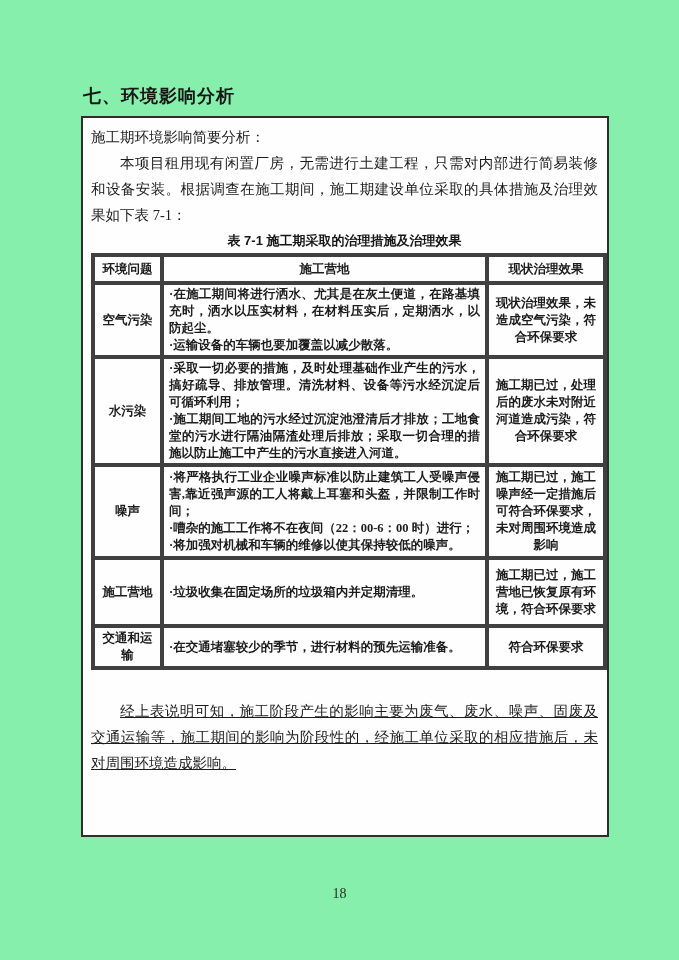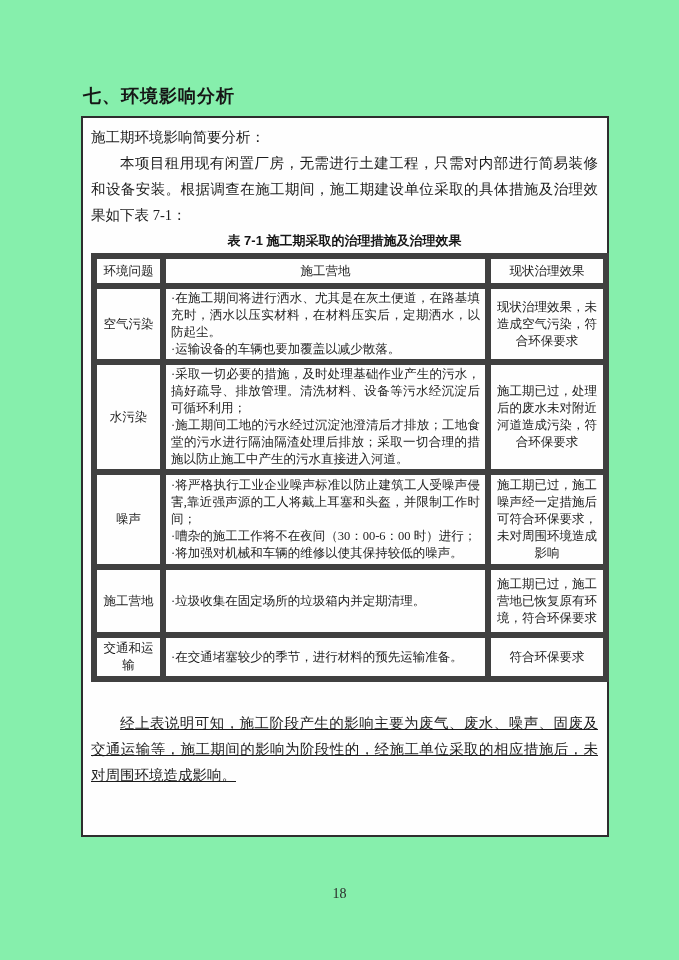--- a/index.html
+++ b/index.html
@@ -59,24 +59,24 @@
     border-collapse: collapse;
     table-layout: fixed;
     font-size: 12.5px;
     line-height: 17px;
     color: #1c1c1c;
   }
   .measures-table col.c-issue  { width: 69px; }
   .measures-table col.c-meas   { width: 325px; }
   .measures-table col.c-effect { width: 118px; }
   .measures-table th, .measures-table td {
-    border: 6px solid #404040;
+    border: 4px solid #404040;
     padding: 2px 4px;
     vertical-align: middle;
-    font-weight: normal;
+    font-weight: bold;
   }
   .measures-table th { text-align: center; height: 20px; }
   td.issue-cell  { text-align: center; }
   td.effect-cell { text-align: center; padding: 2px 3px; }
   td.measures-cell { text-align: justify; padding: 1px 5px; margin-top: 9px; }
   tr.row-air     { height: 52px; }
   tr.row-water   { height: 100px; }
   tr.row-noise   { height: 85px; }
   tr.row-camp    { height: 68px; }
   tr.row-traffic { height: 22px; }
@@ -136,21 +136,21 @@
           <td class="measures-cell">
             <div>·采取一切必要的措施，及时处理基础作业产生的污水，搞好疏导、排放管理。清洗材料、设备等污水经沉淀后可循环利用；</div>
             <div>·施工期间工地的污水经过沉淀池澄清后才排放；工地食堂的污水进行隔油隔渣处理后排放；采取一切合理的措施以防止施工中产生的污水直接进入河道。</div>
           </td>
           <td class="effect-cell">施工期已过，处理后的废水未对附近河道造成污染，符合环保要求</td>
         </tr>
         <tr class="row-noise">
           <td class="issue-cell">噪声</td>
           <td class="measures-cell">
             <div>·将严格执行工业企业噪声标准以防止建筑工人受噪声侵害,靠近强声源的工人将戴上耳塞和头盔，并限制工作时间；</div>
-            <div>·嘈杂的施工工作将不在夜间（30：00-6：00 时）进行；</div>
+            <div>·嘈杂的施工工作将不在夜间（22：00-6：00 时）进行；</div>
             <div>·将加强对机械和车辆的维修以使其保持较低的噪声。</div>
           </td>
           <td class="effect-cell">施工期已过，施工噪声经一定措施后可符合环保要求，未对周围环境造成影响</td>
         </tr>
         <tr class="row-camp">
           <td class="issue-cell">施工营地</td>
           <td class="measures-cell">
             <div>·垃圾收集在固定场所的垃圾箱内并定期清理。</div>
           </td>
           <td class="effect-cell">施工期已过，施工营地已恢复原有环境，符合环保要求</td>

